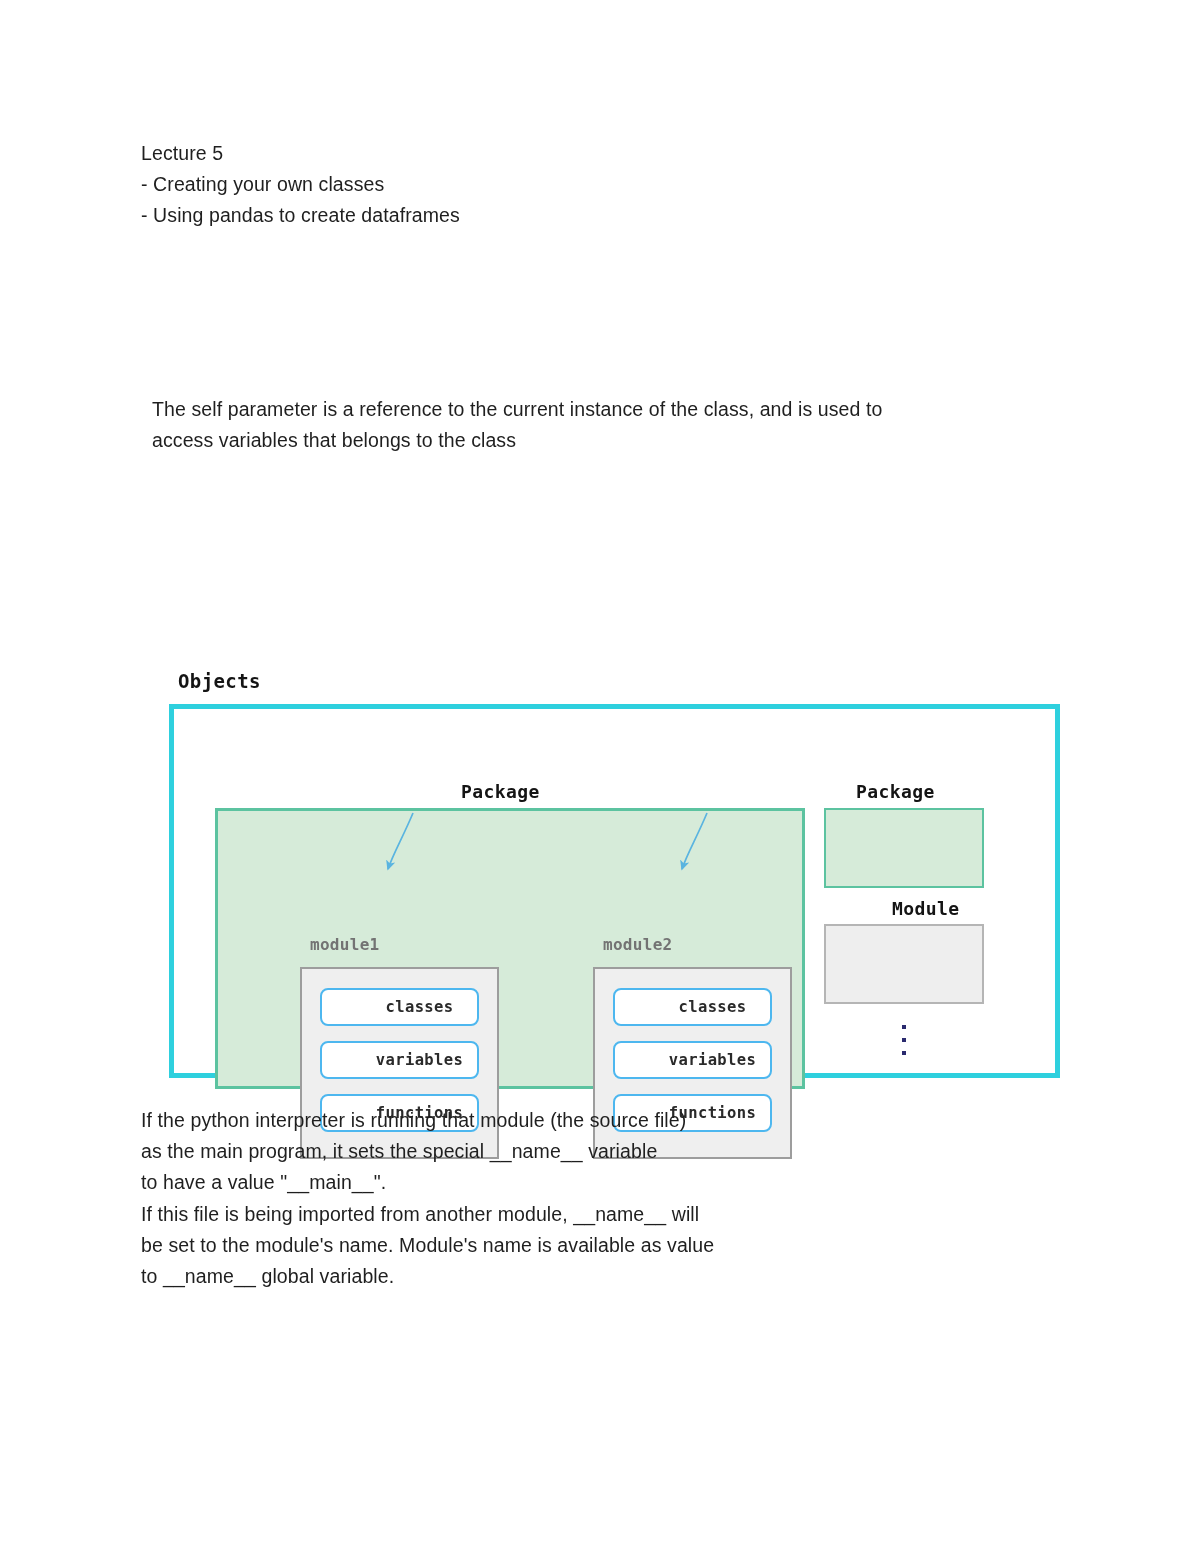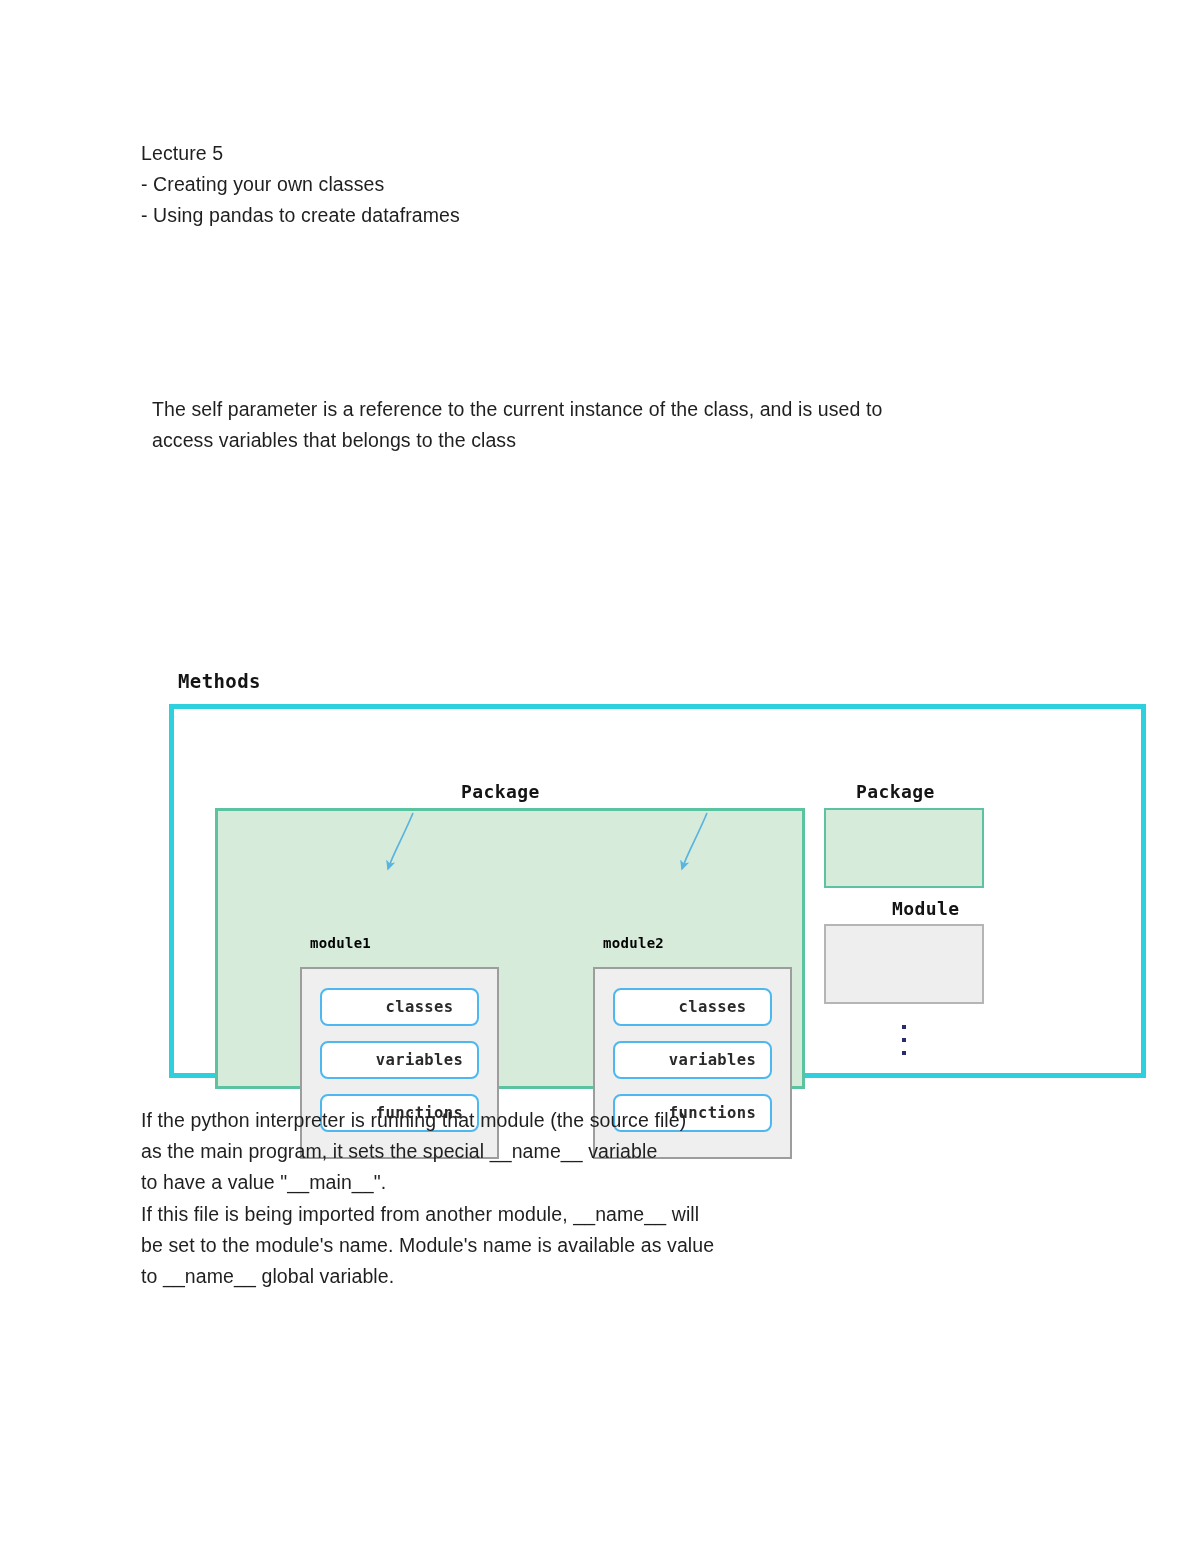--- a/index.html
+++ b/index.html
@@ -57,21 +57,21 @@
     font-weight: 700;
     font-size: 19px;
     color: #141414;
     letter-spacing: 0.4px;
   }
 
   .library-box {
     position: absolute;
     left: 9px;
     top: 42px;
-    width: 977px;
+    width: 891px;
     height: 374px;
     border: 5px solid #2ed0de;
     background: #ffffff;
     box-sizing: border-box;
   }
 
   .mono-label {
     position: absolute;
     font-family: "DejaVu Sans Mono", monospace;
     font-weight: 700;
@@ -150,22 +150,22 @@
   .module-group { position: absolute; }
   #module-group-1 { left: 82px;  top: 124px; }
   #module-group-2 { left: 375px; top: 124px; }
 
   .module-name {
     position: absolute;
     left: 10px;
     top: 0px;
     font-family: "DejaVu Sans Mono", monospace;
     font-weight: 700;
-    font-size: 14px;
-    color: #000000;
+    font-size: 16px;
+    color: #737373;
     letter-spacing: 0.3px;
     white-space: nowrap;
   }
   .module-box {
     position: absolute;
     left: 0px;
     top: 32px;
     width: 199px;
     height: 192px;
     background: #efefef;
@@ -218,21 +218,21 @@
 - Using pandas to create dataframes</div>
 
 
   <div class="prose-block" id="block-self">The self parameter is a reference to the current instance of the class, and is used to
 access variables that belongs to the class</div>
 
 
 
   <div class="diagram">
 
-    <div class="diagram-title">Methods</div>
+    <div class="diagram-title">Objects</div>
 
     <div class="library-box">
 
       <div class="mono-label" id="label-package-main">Package</div>
 
       <div class="package-box-main">
 
         <div class="module-group" id="module-group-1">
           <div class="module-name">module1</div>
           <div class="module-box"></div>

